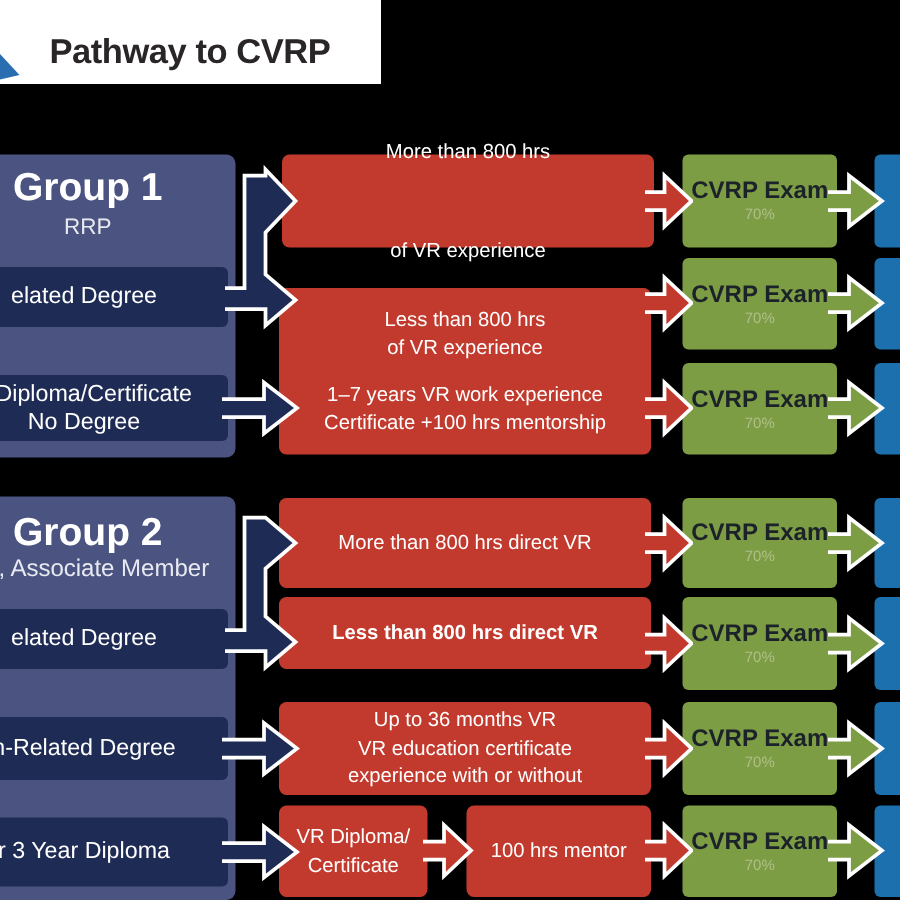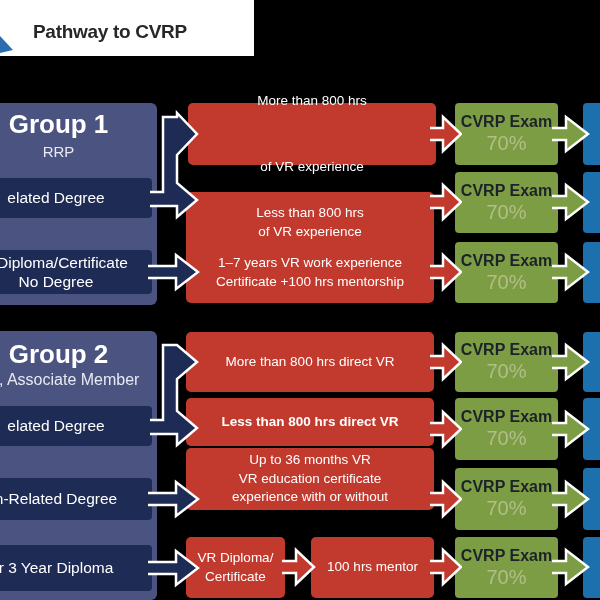--- a/index.html
+++ b/index.html
@@ -14,26 +14,26 @@
     font-family:"Liberation Sans", sans-serif;
   }
   .abs{position:absolute;box-sizing:border-box;}
   .ctr{display:flex;flex-direction:column;align-items:center;justify-content:center;text-align:center;}
   .slate-box{background:var(--slate);border-radius:6px;}
   .navy-box{background:var(--navy);border-radius:4px;color:#fff;font-size:15.5px;line-height:1.25;}
   .red-box{background:var(--red);border-radius:5px;color:#fff;font-size:13.5px;line-height:1.38;}
   .green-box{background:var(--green);border-radius:4px;}
   .blue-box{background:var(--blue);border-radius:4px 0 0 4px;}
   .exam-label{color:var(--examtext);font-weight:bold;font-size:16px;}
-  .exam-pass{color:var(--passtext);font-size:20px;margin-top:1px;}
+  .exam-pass{color:var(--passtext);font-size:10px;margin-top:1px;}
   .group-title{color:#fff;font-weight:bold;font-size:26px;line-height:1;}
   .group-sub{color:#e8eaf2;font-size:15px;line-height:1;}
   .group-sub2{color:#e8eaf2;font-size:16px;line-height:1;}
   .title-card{background:var(--card);}
-  .page-title{color:var(--titletext);font-weight:bold;font-size:19px;letter-spacing:-0.3px;white-space:nowrap;text-align:center;}
+  .page-title{color:var(--titletext);font-weight:bold;font-size:23px;letter-spacing:-0.3px;white-space:nowrap;text-align:center;}
   svg{display:block;}
   .arrow-navy path, .arrow-navy polygon{fill:var(--navy);stroke:#fff;stroke-width:2.5;stroke-linejoin:miter;}
   .arrow-red polygon{fill:var(--red);stroke:#fff;stroke-width:2.5;stroke-linejoin:miter;}
   .arrow-green polygon{fill:var(--green);stroke:#fff;stroke-width:2.5;stroke-linejoin:miter;}
   .logo-frag path{fill:#2a6db0;}
 </style>
 </head>
 <body>
 
 <div class="abs title-card" style="left:0;top:0;width:254px;height:56px;">
@@ -80,21 +80,21 @@
 <div class="abs ctr red-box" style="left:186px;top:242px;width:248px;height:61px;">
   <div>1–7 years VR work experience</div>
   <div>Certificate +100 hrs mentorship</div>
 </div>
 <div class="abs ctr red-box" style="left:186px;top:332px;width:248px;height:60px;">
   <div>More than 800 hrs direct VR</div>
 </div>
 <div class="abs ctr red-box" style="left:186px;top:398px;width:248px;height:48px;font-weight:bold;">
   <div>Less than 800 hrs direct VR</div>
 </div>
-<div class="abs ctr red-box" style="left:186px;top:448px;width:248px;height:62px;">
+<div class="abs ctr red-box" style="left:186px;top:468px;width:248px;height:62px;">
   <div>Up to 36 months VR</div>
   <div>VR education certificate</div>
   <div>experience with or without</div>
 </div>
 <div class="abs ctr red-box" style="left:186px;top:537px;width:99px;height:61px;text-align:right;">
   <div>VR Diploma/</div>
   <div>Certificate</div>
 </div>
 <div class="abs ctr red-box" style="left:311px;top:537px;width:123px;height:61px;">
   <div>100 hrs mentor</div>

